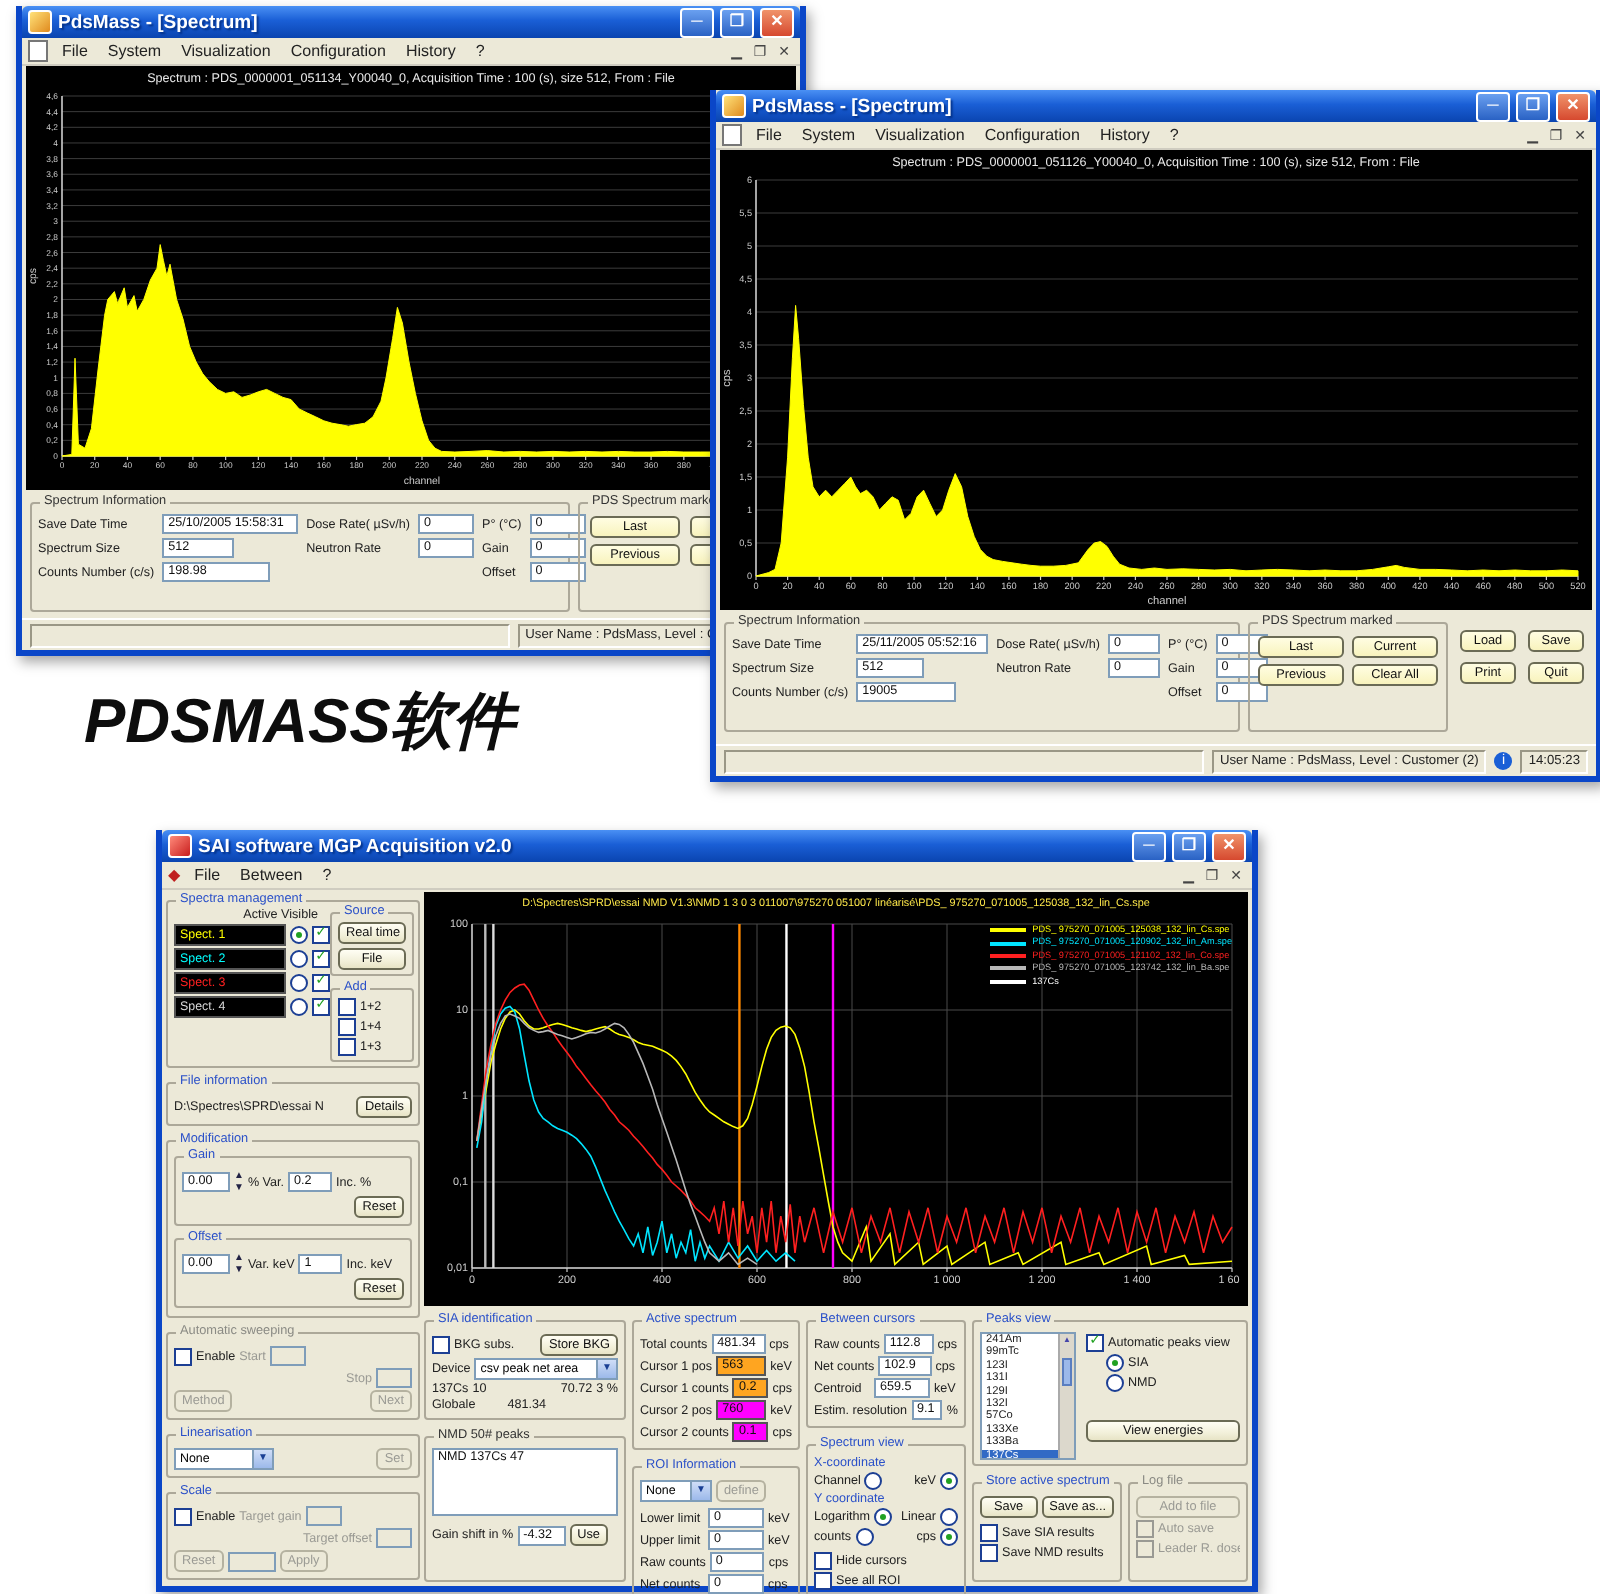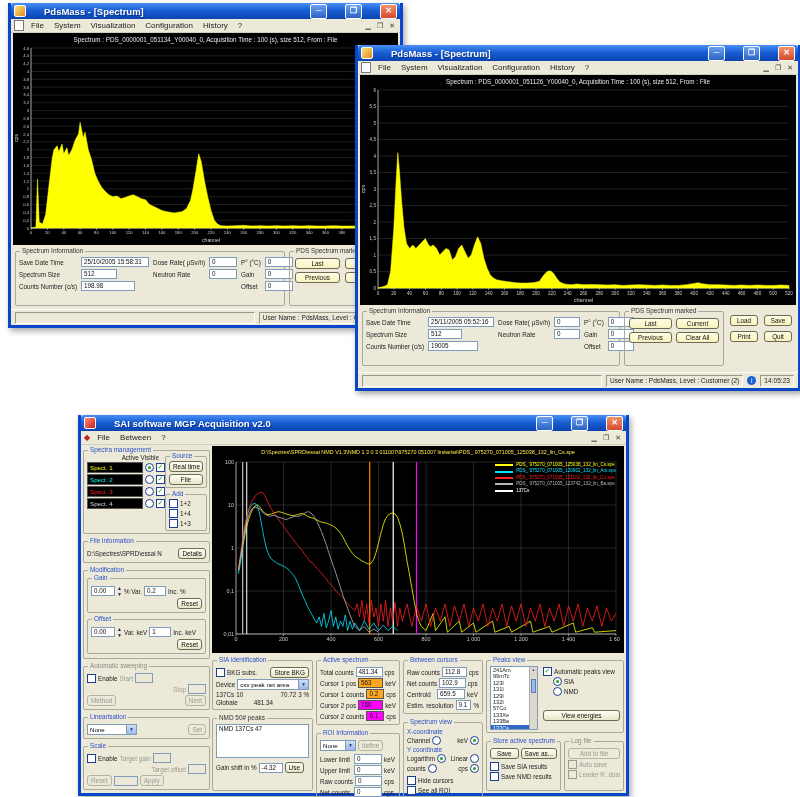--- a/index.html
+++ b/index.html
@@ -2,21 +2,21 @@
 <html><head>
 <meta charset="utf-8">
 <style>
   html,body{margin:0;padding:0;background:#fff;}
   #stage{position:relative;width:800px;height:797px;background:#fff;overflow:hidden;
          font-family:"Liberation Sans",sans-serif;-webkit-font-smoothing:antialiased;}
   .win{position:absolute;border:3px solid #0a46c8;border-top:0;background:#ece9d8;
        box-shadow:2px 3px 6px rgba(0,0,0,.35);}
   .tb{height:16px;background:linear-gradient(180deg,#4a90f4 0%,#1a5fd6 45%,#0a44b0 100%);
       display:flex;align-items:center;color:#fff;font-weight:bold;font-size:9.5px;
-      padding:0 3px;gap:18px;border-radius:3px 3px 0 0;text-shadow:1px 1px 1px #03328a;}
+      padding:0 3px;gap:3px;border-radius:3px 3px 0 0;text-shadow:1px 1px 1px #03328a;}
   .tb .sp{flex:1}
   .appico{width:10px;height:10px;border-radius:2px;flex:0 0 auto;
       background:linear-gradient(135deg,#ffe27a,#e08a1e);border:1px solid #fff;}
   .appico.red{background:linear-gradient(135deg,#ff8a7a,#c81e1e);}
   .wbtn{width:15px;height:13px;border:1px solid #fff;border-radius:2px;font-size:8px;
       line-height:11px;text-align:center;color:#fff;font-weight:bold;
       background:linear-gradient(180deg,#6aa0f0,#2a62c4);text-shadow:none;}
   .wbtn.close{background:linear-gradient(180deg,#f0936a,#d6492f);}
   .mb{height:13px;background:#ece9d8;border-bottom:1px solid #cfccc0;display:flex;
       align-items:center;font-size:8px;color:#222;padding:0 3px;}
@@ -241,20 +241,21 @@
             <span class="btn y">Clear All</span>
           </div>
       </div>
     </div>
     <div class="statbar">
       <span class="sunk" style="flex:1;"></span>
       <span class="sunk">User Name : PdsMass, Level : Customer (2)</span>
     </div>
   </div>
 
+  <div class="caption" style="left:42px;top:340px;">PDSMASS软件</div>
 
   <div class="win" style="left:355px;top:45px;width:440px;height:343px;z-index:2;">
     <div class="tb">
       <span class="appico"></span>
       <span>PdsMass - [Spectrum]</span>
       <span class="sp"></span>
       <span class="wbtn">─</span>
       <span class="wbtn">❐</span>
       <span class="wbtn close">✕</span>
     </div>

